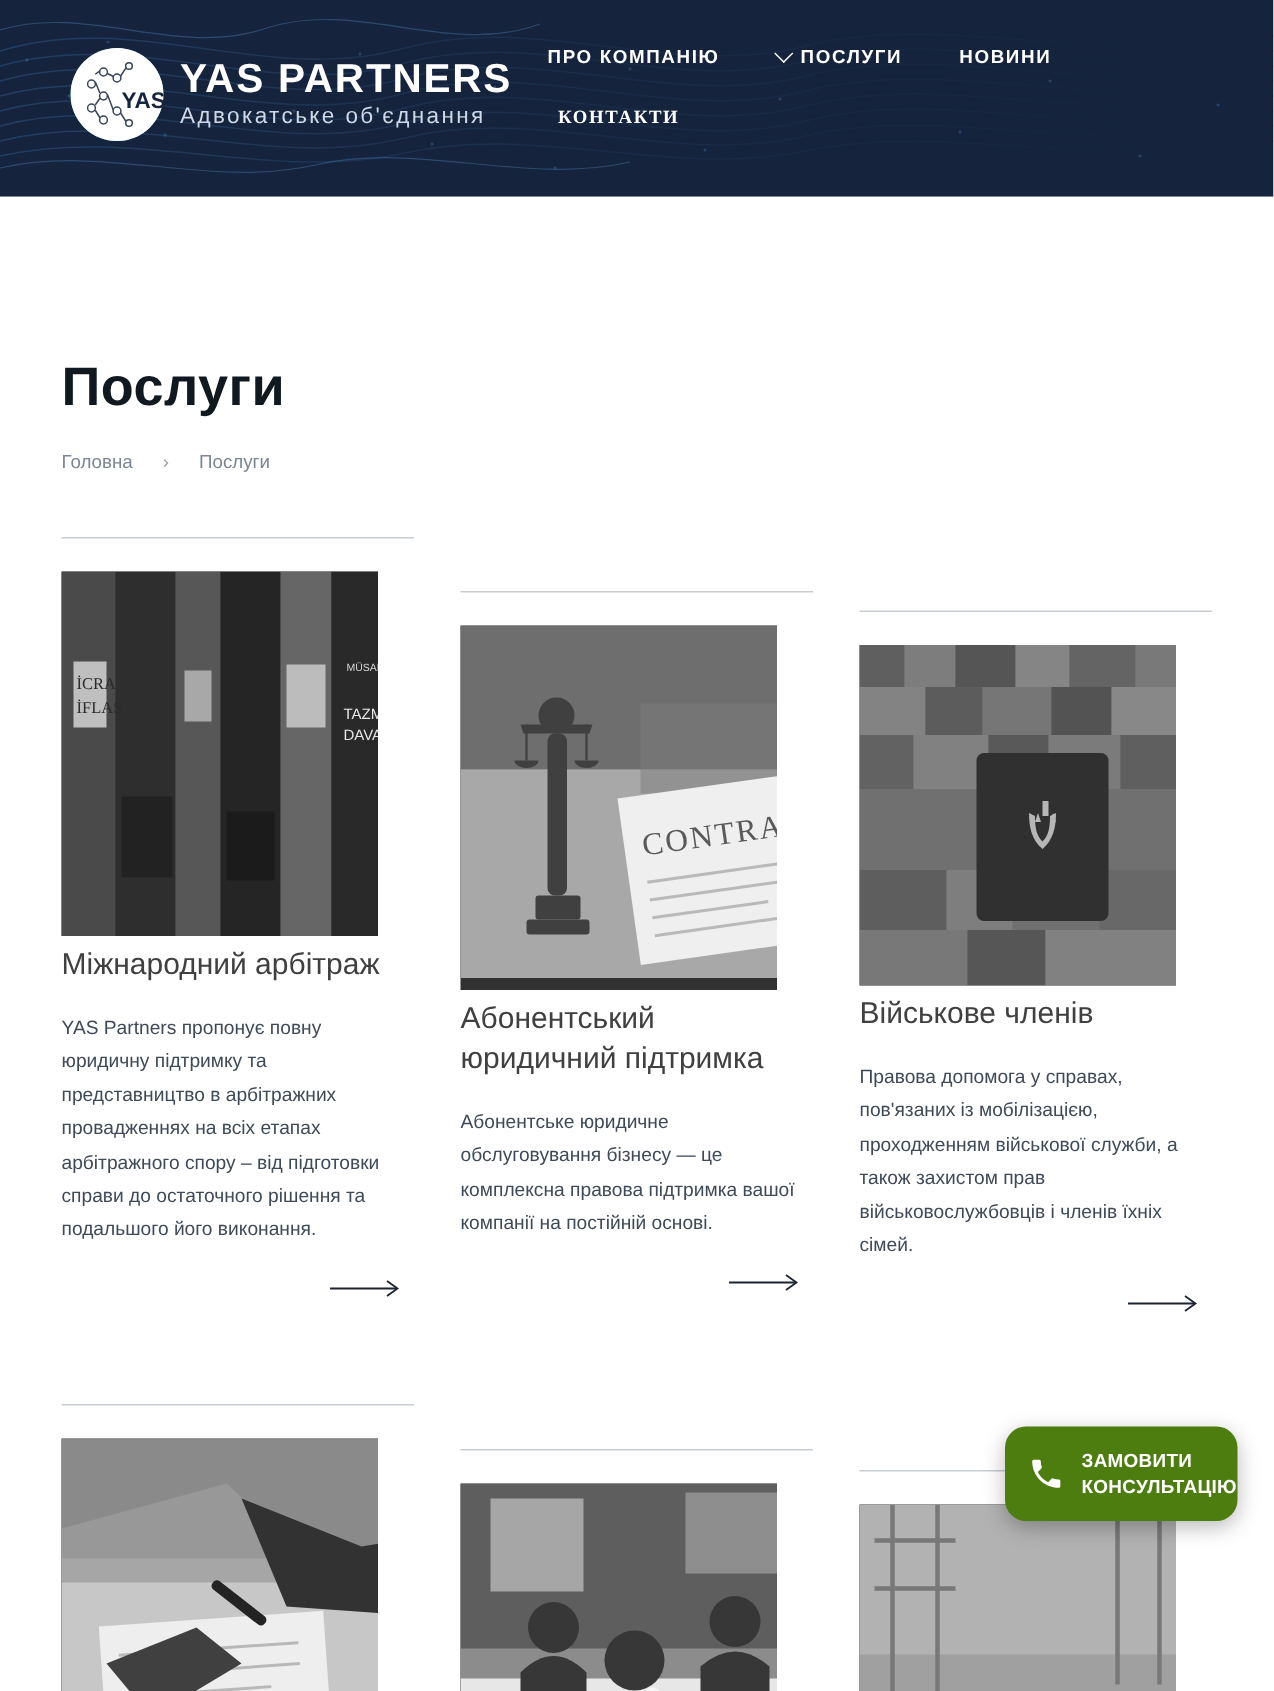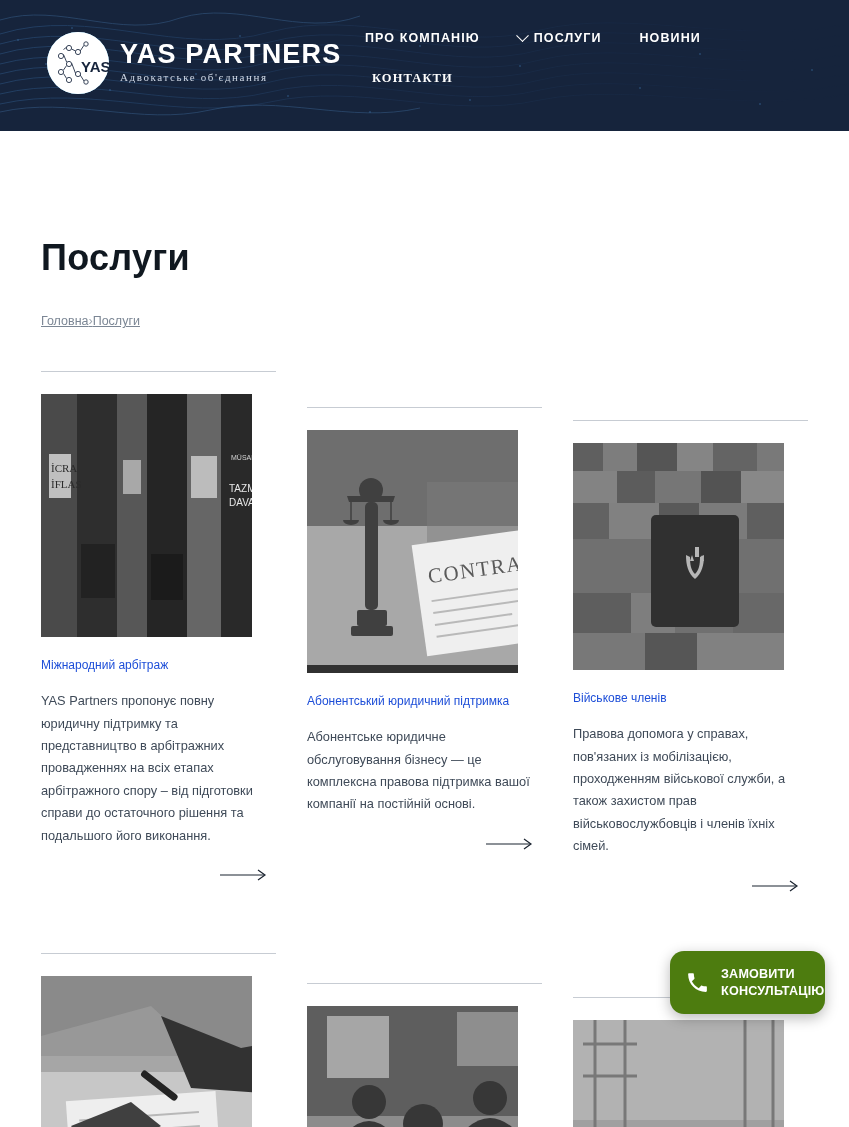--- a/index.html
+++ b/index.html
@@ -47,24 +47,23 @@
   .brand-mark svg { position: absolute; left: 0; top: 0; }
   .brand-text { line-height: 1; padding-bottom: 2px; }
   .brand-name {
     color: #ffffff;
     font-size: 27px;
     font-weight: bold;
     letter-spacing: 1.2px;
   }
   .brand-sub {
     color: #cfd8e6;
-    font-size: 11px;
+    font-size: 15px;
     letter-spacing: 1.6px;
     margin-top: 4px;
-    font-family: Liberation Serif, serif;
   }
   .nav {
     position: absolute;
     left: 365px; top: 0;
     width: 470px;
   }
   .nav-row {
     display: flex;
     align-items: center;
     gap: 38px;
@@ -96,27 +95,26 @@
     padding: 0 41px;
   }
   .page-title {
     font-size: 36px;
     font-weight: bold;
     color: #101820;
     margin: 106px 0 0 0;
     letter-spacing: 0.3px;
   }
   .breadcrumb {
-    margin-top: 35px;
+    margin-top: 22px;
     font-size: 12.5px;
     color: #7b8694;
     display: flex;
     align-items: center;
-    gap: 0;
-    text-decoration: underline;
+    gap: 20px;
   }
   .breadcrumb .crumb-link { color: #7b8694; cursor: pointer; }
   .breadcrumb .sep { color: #9aa3ae; }
   .breadcrumb .crumb-current { color: #7b8694; }
 
   
   .grid {
     margin-top: 43px;
     display: grid;
     grid-template-columns: 235px 235px 235px;
@@ -131,24 +129,24 @@
     width: 211px;
     height: 243px;
     filter: grayscale(100%);
     position: relative;
     overflow: hidden;
     background: #2a3240;
     text-decoration: underline;
   }
   .card-img.h227 { height: 227px; }
   .card-title {
-    font-size: 12px;
+    font-size: 20px;
     line-height: 1.35;
-    color: #1d4ed8;
-    margin-top: 20px;
+    color: #404040;
+    margin-top: 6px;
     font-weight: normal;
   }
   .card-desc {
     font-size: 12.8px;
     line-height: 1.75;
     color: #3f4a58;
     margin-top: 17px;
   }
   .card-arrow {
     margin-top: 22px;

